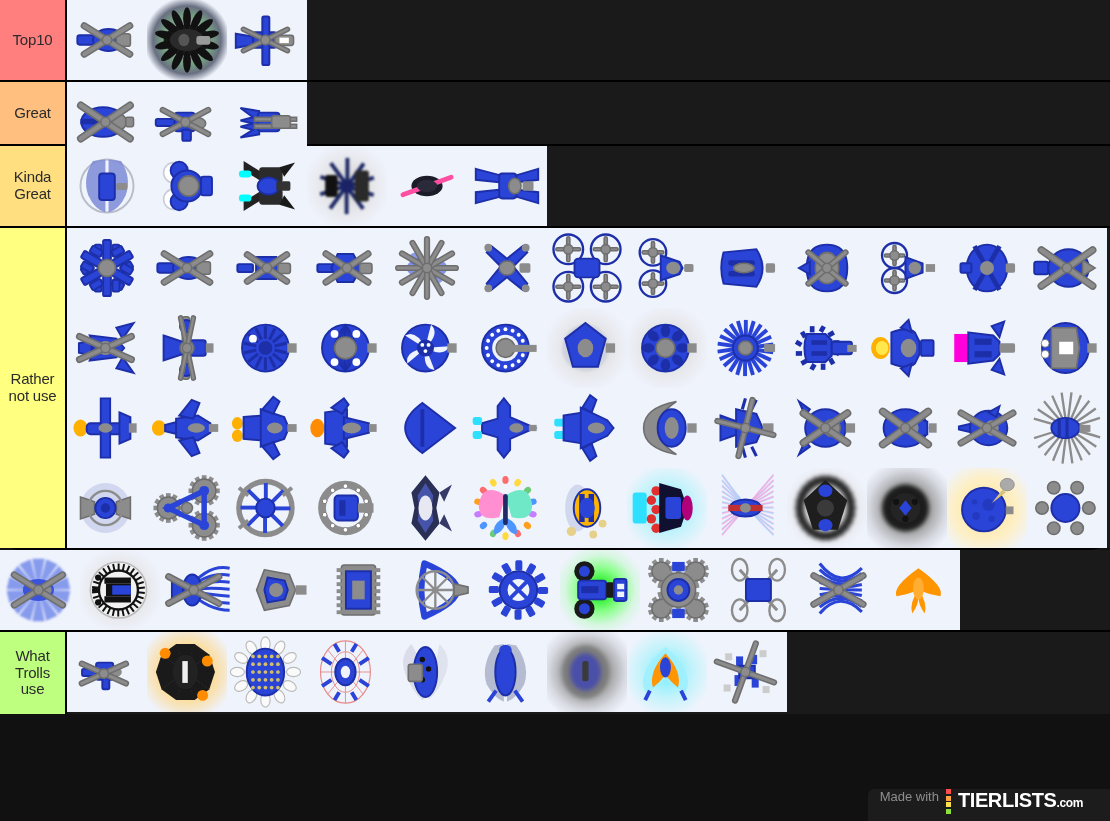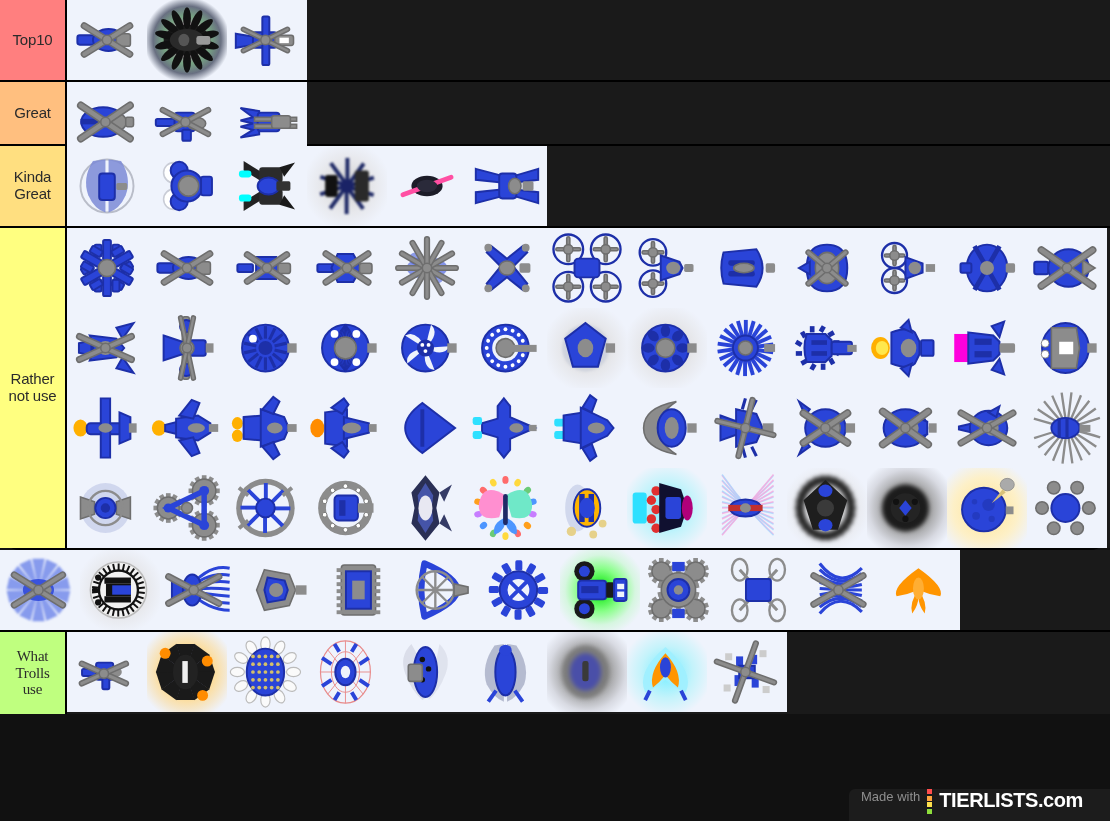--- a/index.html
+++ b/index.html
@@ -14,21 +14,21 @@
     background: #111111;
     display: flex; flex-direction: column;
   }
   .tier-row {
     display: flex;
     width: 1110px;
     border-bottom: 2px solid #000000;
     background: #1a1a1a;
     flex: none;
   }
-  .tier-row:last-child { border-bottom: none; font-family: Liberation Serif, serif; }
+  .tier-row:last-child { border-bottom: none; }
   .tier-label {
     width: 67px;
     flex: 0 0 67px;
     display: flex; align-items: center; justify-content: center;
     text-align: center;
     color: #2b2b2b;
     font-size: 15px;
     font-weight: 400;
     line-height: 1.12;
     padding: 2px 7px;
@@ -89,21 +89,21 @@
   .wm-made {
     color: #8e8e8e; font-size: 13px; font-weight: 400;
     font-family: "Liberation Sans", sans-serif;
   }
   .wm-dots { display: flex; flex-direction: column; gap: 1.5px; }
   .wm-dots i { display: block; width: 5px; height: 5px; }
   .wm-brand {
     color: #ffffff; font-size: 20px; font-weight: 700;
     letter-spacing: -0.4px; font-family: "Liberation Sans", sans-serif;
   }
-  .wm-brand .dotcom { font-size: 20px; font-weight: 700; }
+  .wm-brand .dotcom { font-size: 12px; font-weight: 700; }
 </style>
 </head>
 <body>
 
 <div id="tierlist">
     <div class="tier-row" style="height: 82px;">
       <div class="tier-label" style="background: rgb(255, 127, 127); color: rgb(43, 43, 43);">Top10</div>
       <div class="tier-items">
         <div class="cell">
           <svg width="78" height="78" viewBox="0 0 100 100">

